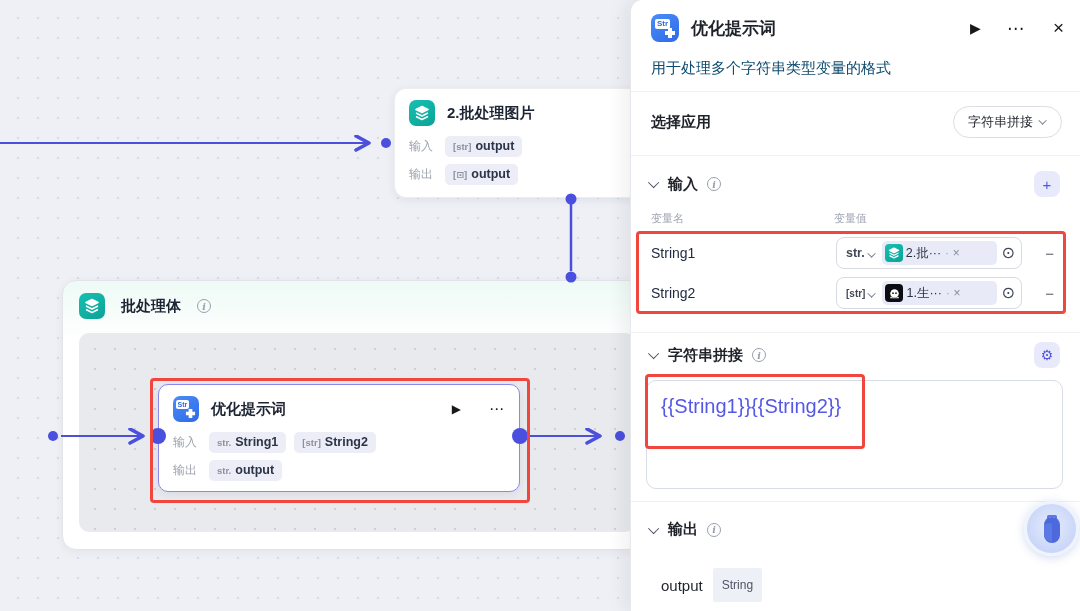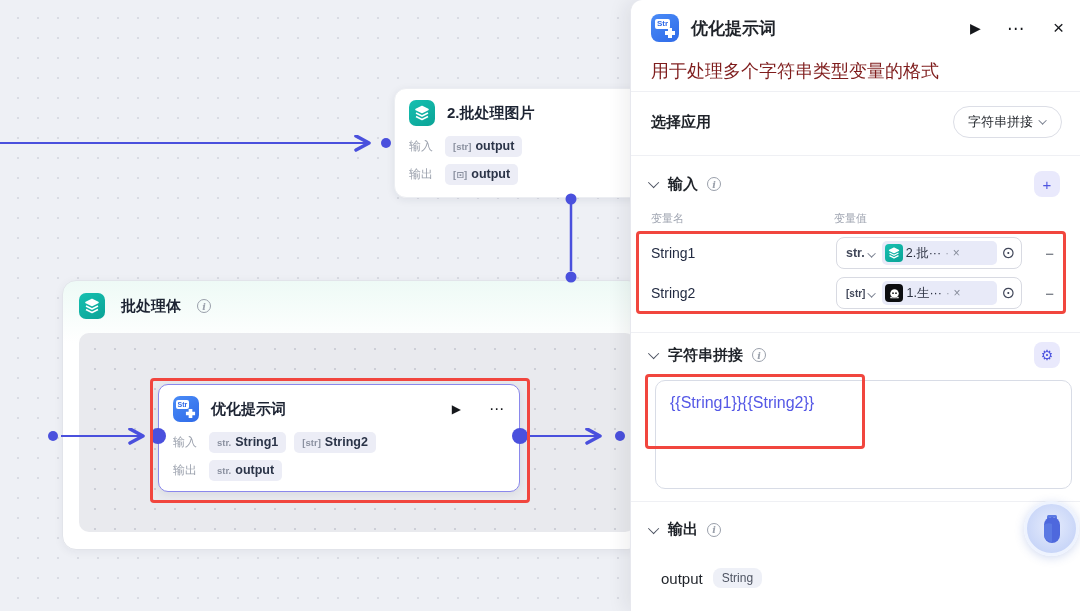--- a/index.html
+++ b/index.html
@@ -72,21 +72,21 @@
   .p-hr { position:absolute; left:0; width:100%; height:1px; background:#eff0f4; }
 
   .p-head { left:20px; top:14px; right:16px; display:flex; align-items:center; gap:12px; }
   .p-icon { width:28px; height:28px; border-radius:8px; background:linear-gradient(145deg,#4a8cf7,#2f6ae8); position:relative; flex:0 0 auto; }
   .p-icon .strlbl { position:absolute; left:4px; top:5px; background:#fff; color:#2f6ae8; font-size:8px; font-weight:700; border-radius:2px; padding:0 2px; line-height:10px; }
   .p-icon .puzzle { position:absolute; right:3px; bottom:3px; width:12px; height:12px; }
   .p-title { font-size:17px; font-weight:700; color:#1f2329; flex:1 1 auto; }
   .p-play { font-size:14px; color:#16181c; cursor:pointer; margin-right:14px; }
   .p-more { font-size:17px; color:#16181c; cursor:pointer; margin-right:16px; letter-spacing:1px; }
   .p-close { font-size:19px; color:#16181c; cursor:pointer; }
-  .p-sub { left:20px; top:59px; font-size:18px; color:#7f1d1d;font-family:Liberation Serif, serif; }
+  .p-sub { left:20px; top:59px; font-size:15px; color:#0c4a6e;font-family:Liberation Serif, serif; }
 
   .p-approw { left:20px; top:103px; right:18px; height:38px; display:flex; align-items:center; }
   .p-applabel { font-size:15px; font-weight:700; flex:1 1 auto; }
   .p-select { display:inline-flex; align-items:center; gap:8px; border:1px solid #dcdee6; border-radius:17px;
     padding:6px 14px; font-size:13px; color:#1f2329; background:#fff; cursor:pointer; }
 
   .p-sechead { left:20px; right:20px; display:flex; align-items:center; gap:9px; }
   .p-sectitle { font-size:15px; font-weight:700; color:#1f2329; }
   .iconbtn { width:26px; height:26px; border-radius:8px; background:#e9e9fc; color:#4e55e0;
     display:inline-flex; align-items:center; justify-content:center; font-size:15px; cursor:pointer; margin-left:auto; }
@@ -107,25 +107,25 @@
   .refchip .rlabel { white-space:nowrap; overflow:hidden; }
   .refchip .rdot { color:#9aa0ae; font-size:11px; margin-left:1px; }
   .refchip .rx { color:#868c9a; font-size:12px; margin:0 1px; cursor:pointer; }
   .chipicon { width:18px; height:18px; border-radius:4px; flex:0 0 auto; display:inline-flex; align-items:center; justify-content:center; }
   .chipicon.teal { background:linear-gradient(145deg,#17c0b1,#0aa396); }
   .chipicon.black { background:#0c0d10; }
   .vcircle { font-size:16px; color:#42485a; margin-left:5px; cursor:pointer; line-height:1; }
   .vminus { margin-left:auto; margin-right:12px; color:#5a606c; font-size:15px; cursor:pointer; }
 
   .p-textarea { left:15px; top:380px; width:447px; max-width:417px; height:109px; border:1px solid #d8dce6;
-    border-radius:10px; background:#fff; padding:11px 14px; font-size:16px; color:#5558e6; line-height:1.4;margin-left:9px; }
+    border-radius:10px; background:#fff; padding:11px 14px; font-size:20px; color:#5558e6; line-height:1.4; }
 
   .p-outrow { left:30px; top:568px; display:flex; align-items:center; gap:10px; }
   .p-outname { font-size:15px; color:#1f2329; }
-  .p-outtype { background:#eef0f7; border-radius:8px; padding:3px 9px; font-size:12px; color:#4e5462; }
+  .p-outtype { background:#eef0f7; border-radius:2px; padding:10px 9px; font-size:12px; color:#4e5462; }
 
   
   .usb-badge { position:absolute; left:1024px; top:501px; width:55px; height:55px; border-radius:50%;
     background:radial-gradient(circle at 50% 45%,#e6ecfc 0%,#c9d6f8 70%,#bcccf6 100%);
     border:3px solid #eef3fe; box-shadow:0 2px 10px rgba(80,110,200,.25);
     display:flex; align-items:center; justify-content:center; z-index:13; cursor:pointer; }
 </style>
 </head>
 <body>
 

